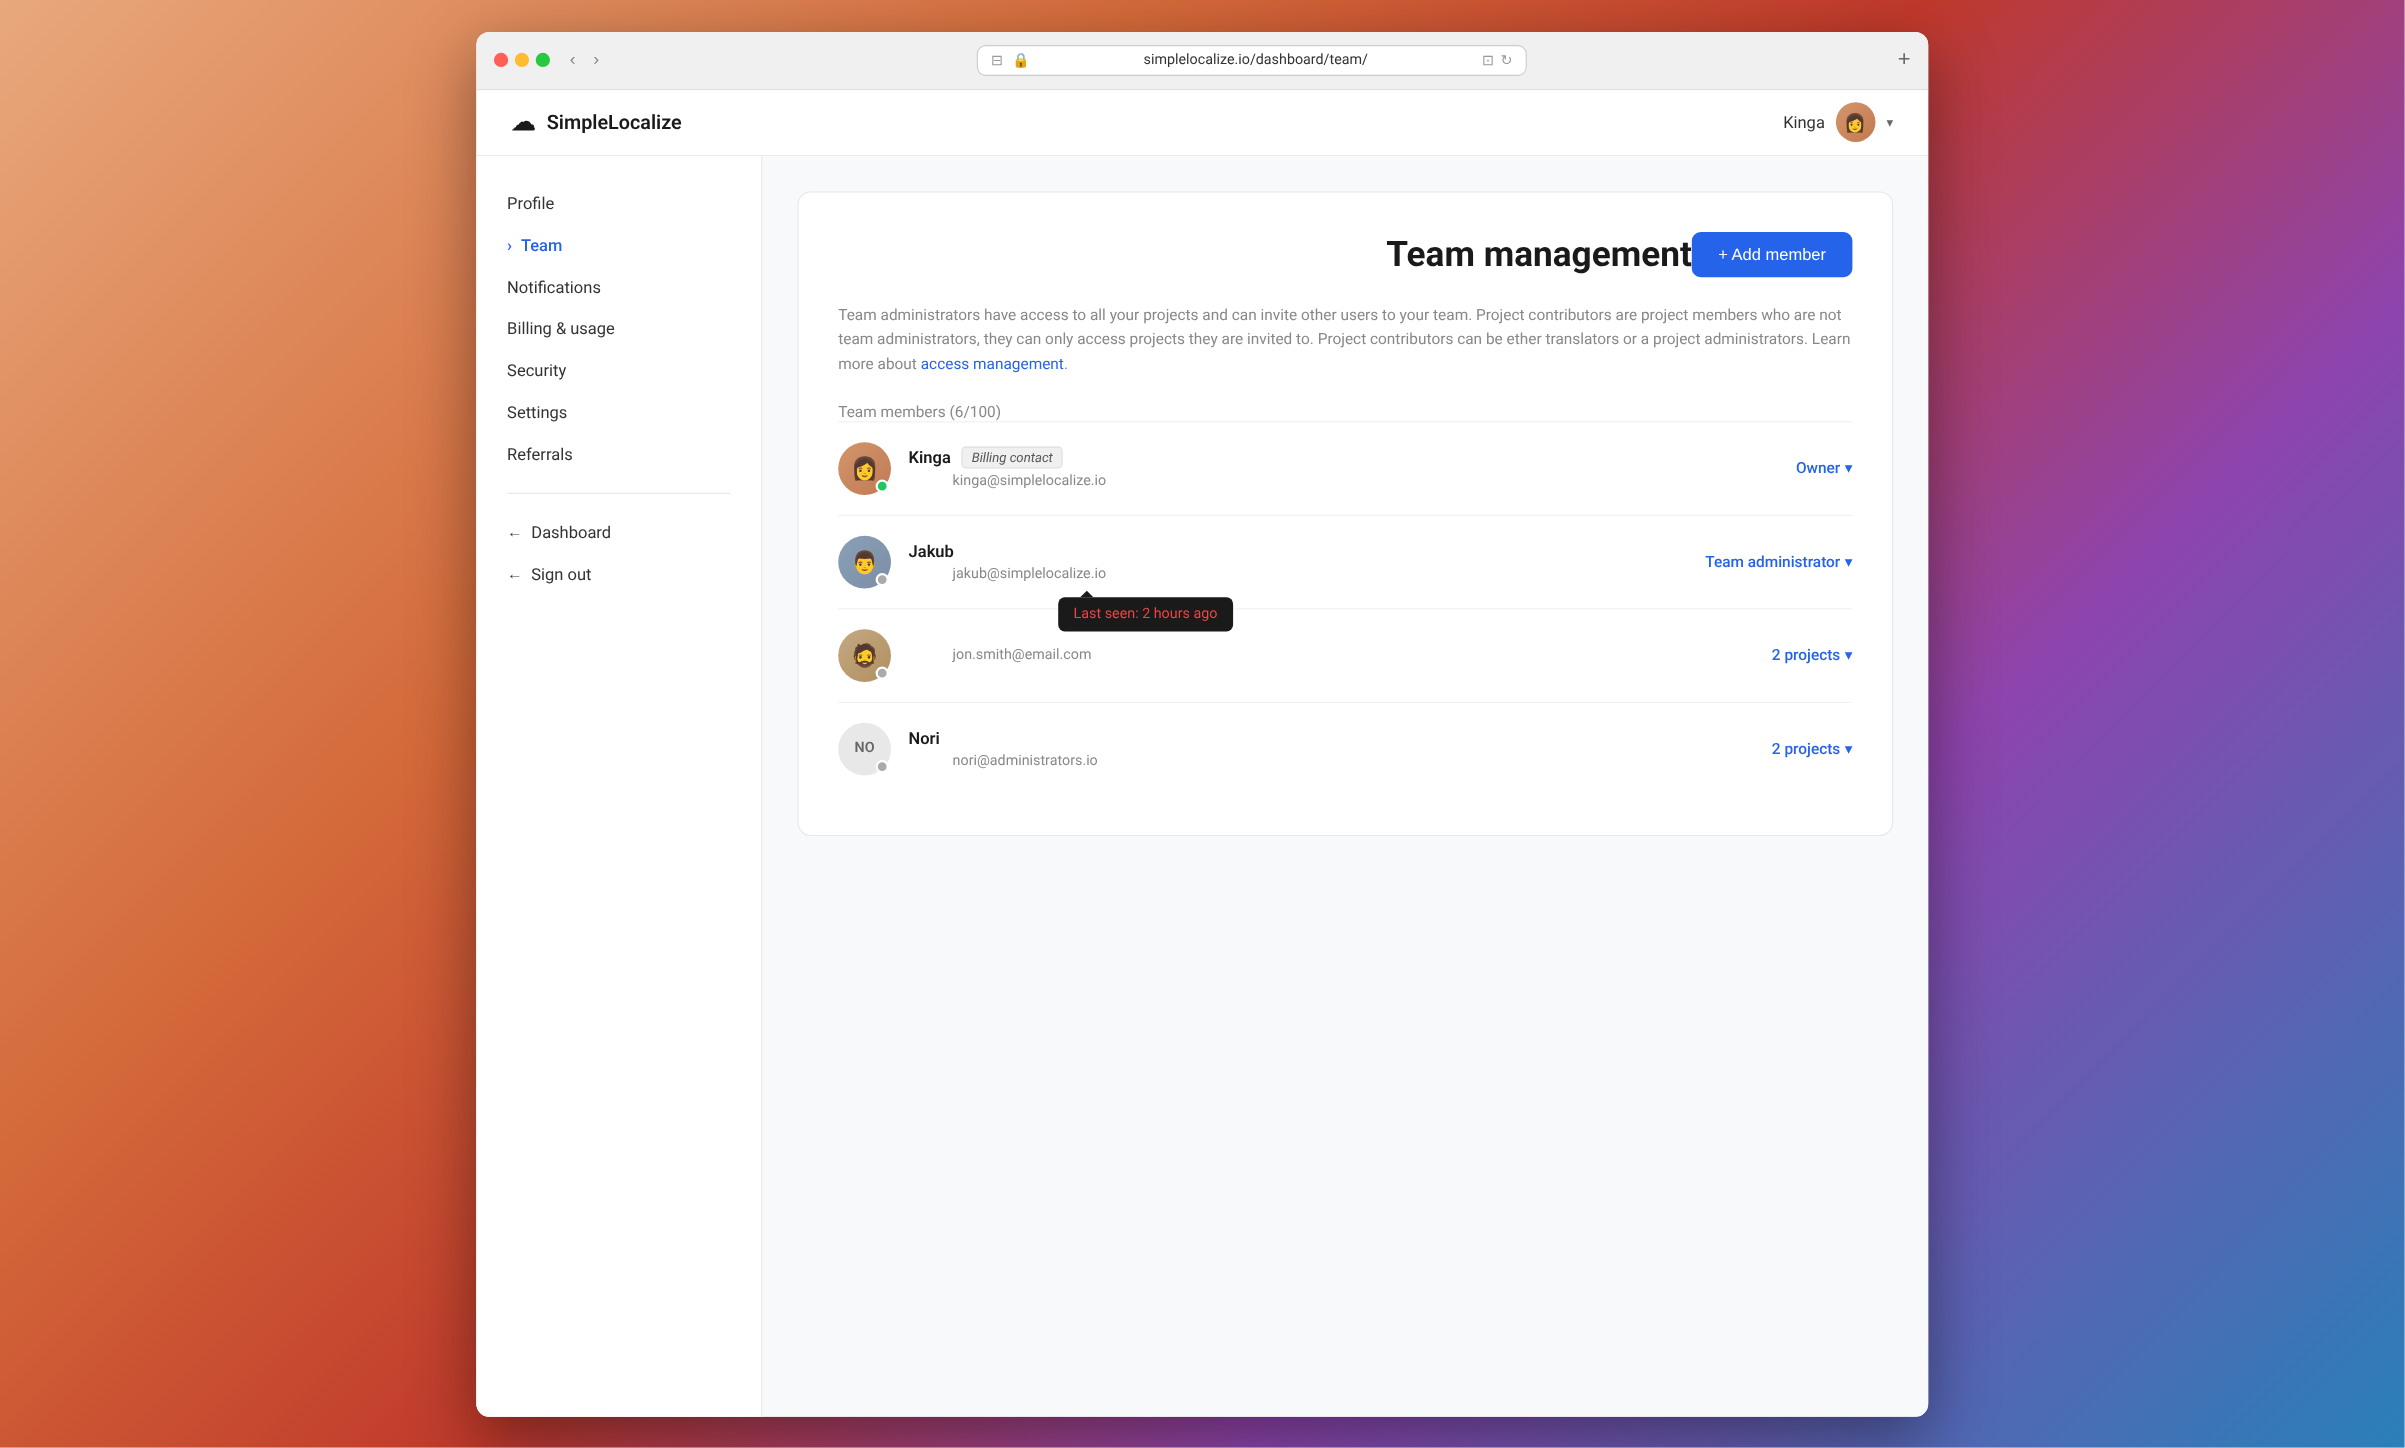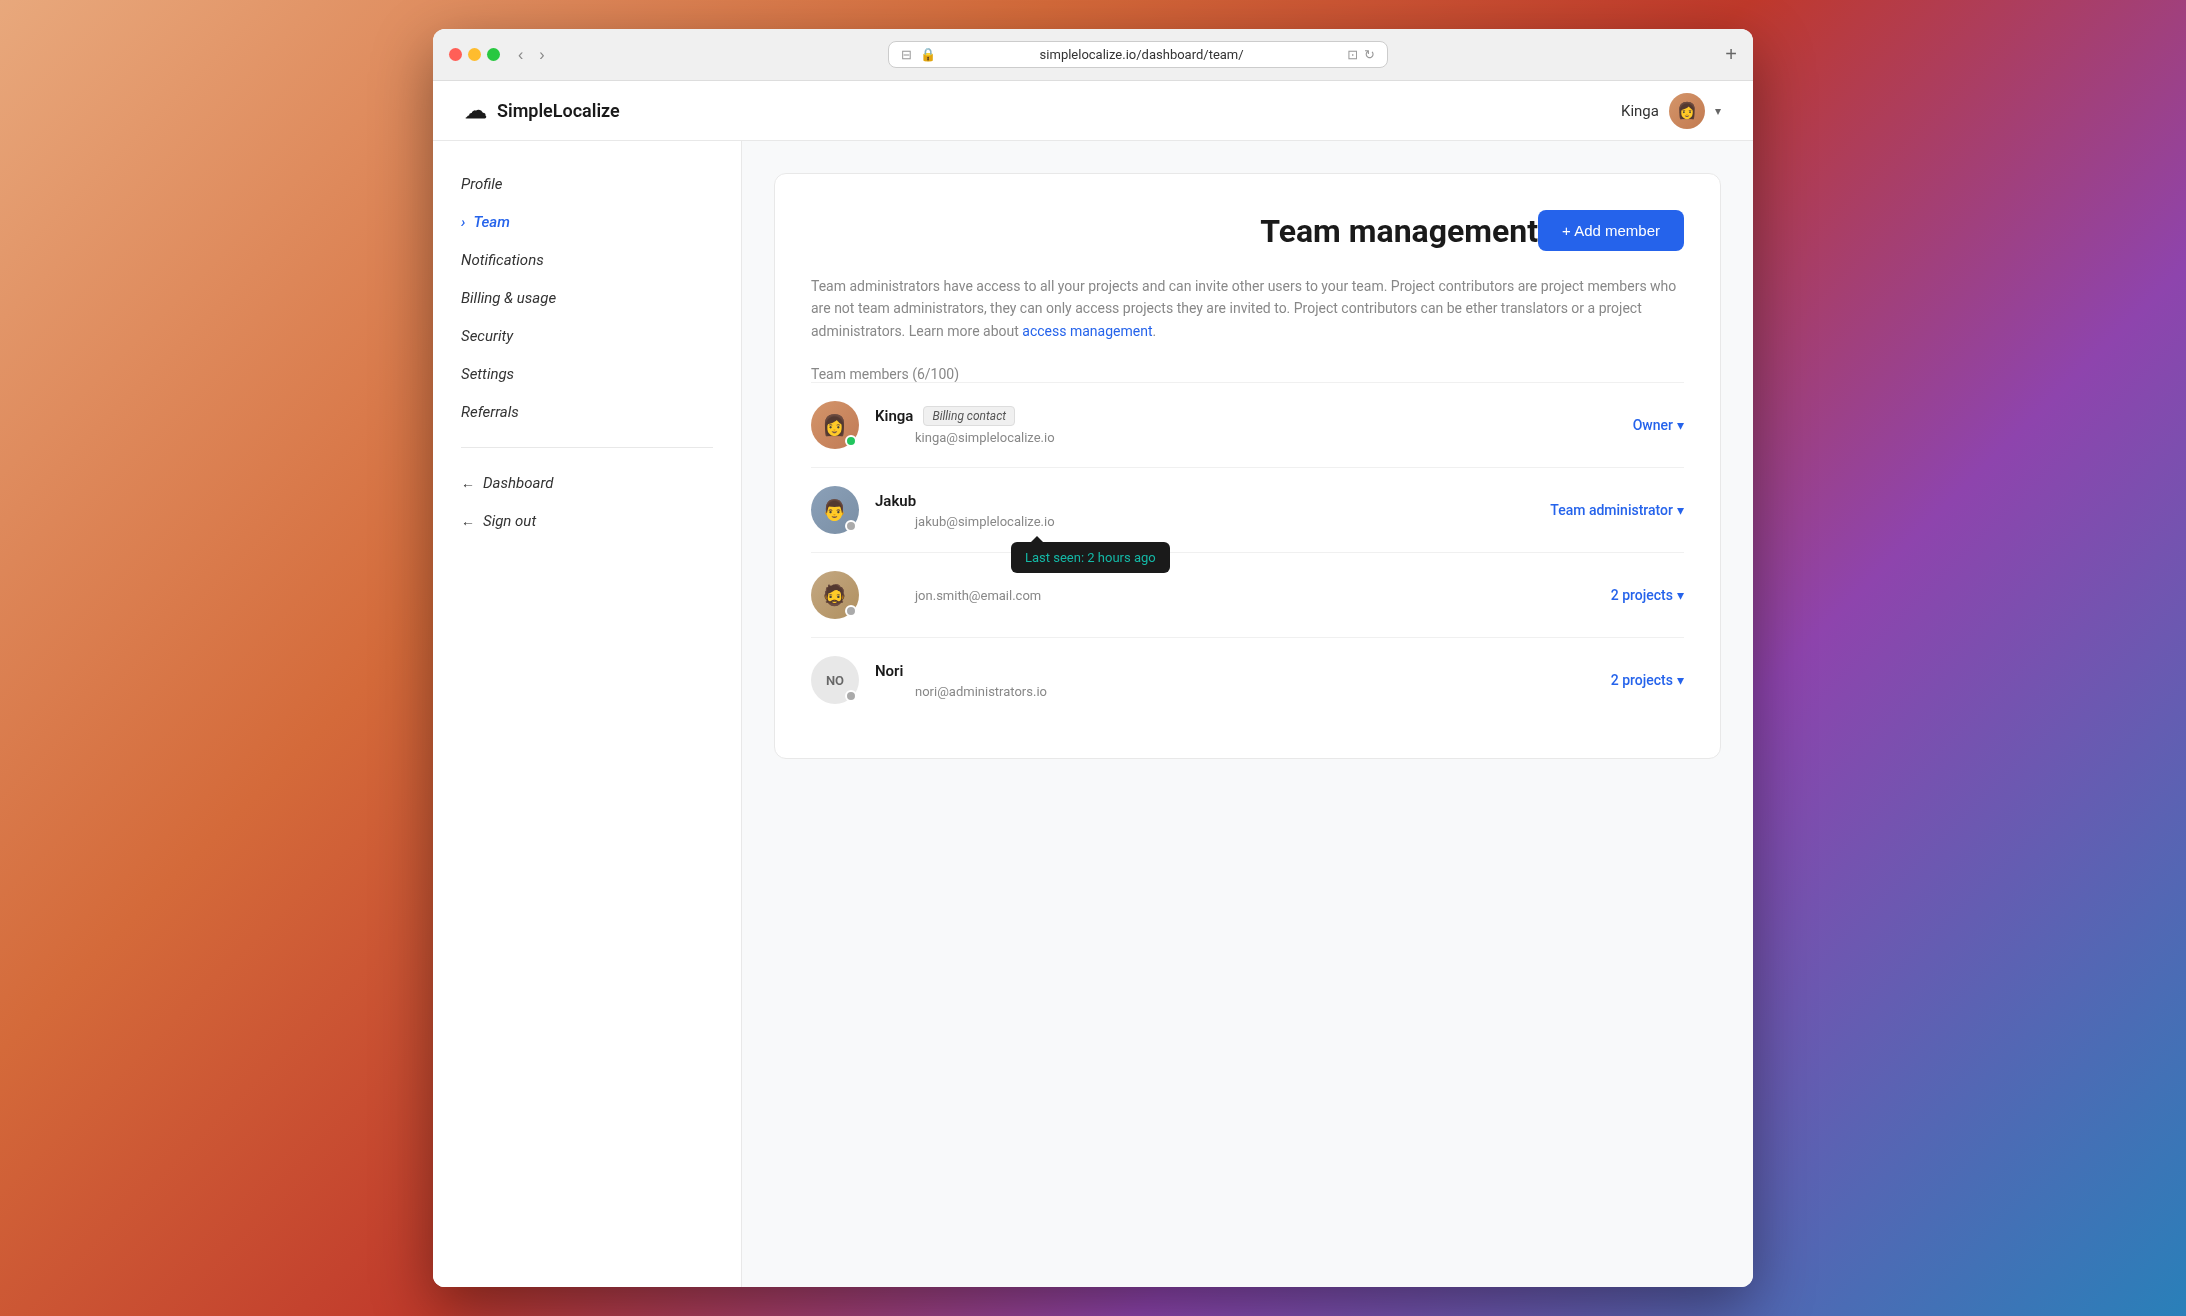--- a/index.html
+++ b/index.html
@@ -137,26 +137,25 @@
       font-size: 12px;
     }
     
     .app-body {
       display: flex;
       background: #f8f9fa;
       min-height: calc(100vh - 170px);
     }
     
     .sidebar {
-      width: 309px;
+      width: 260px;
       background: #fff;
       border-right: 1px solid #e8e8e8;
       padding: 24px 0;
       flex-shrink: 0;
-      font-style: italic;
     }
     .sidebar-nav {
       list-style: none;
     }
     .sidebar-item {
       padding: 10px 28px;
       font-size: 15px;
       color: #333;
       cursor: pointer;
       display: flex;
@@ -304,21 +303,21 @@
       font-size: 14px;
       display: flex;
       align-items: center;
       gap: 4px;
       cursor: pointer;
       font-weight: 500;
     }
     .tooltip {
       position: absolute;
       background: #1a1a1a;
-      color: #14b8a6;
+      color: #ef4444;
       font-size: 13px;
       padding: 8px 14px;
       border-radius: 6px;
       white-space: nowrap;
       top: calc(100% - 10px);
       left: 200px;
       z-index: 100;
       pointer-events: none;
     }
     .tooltip::before {

